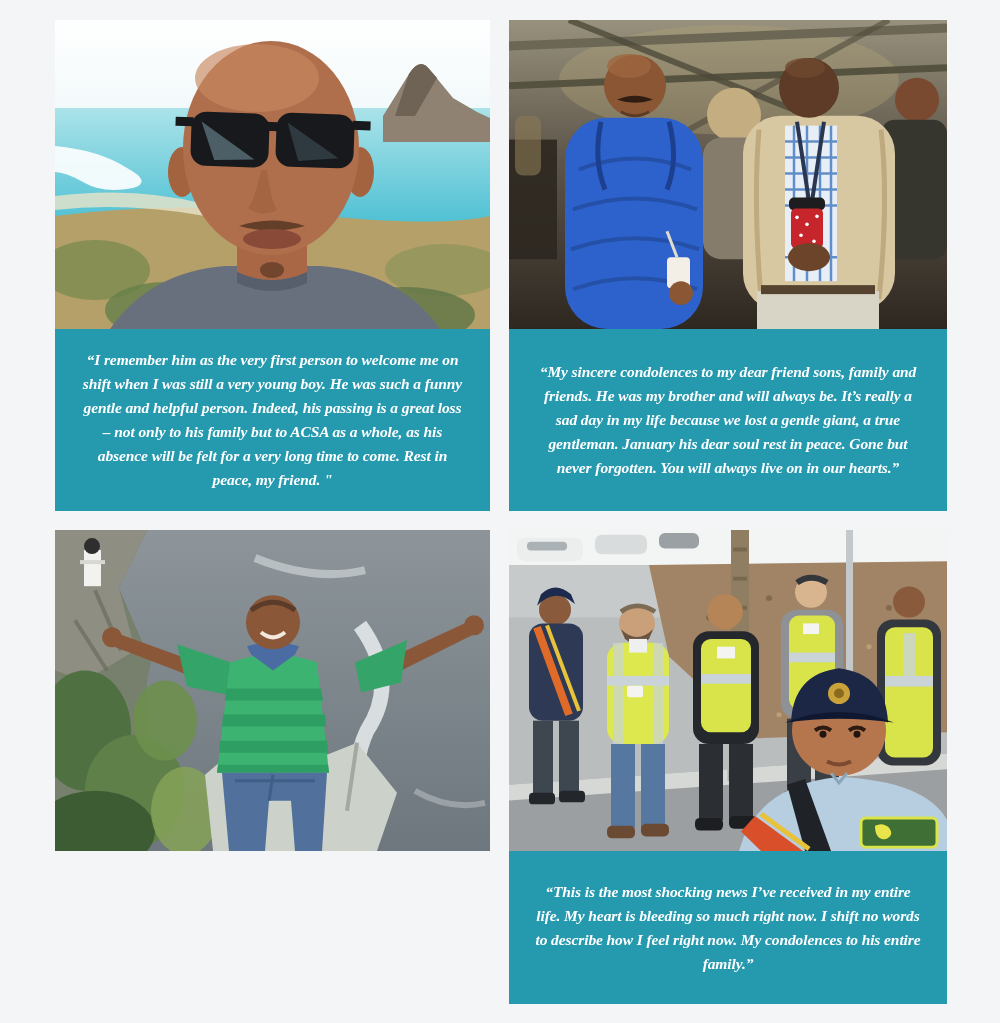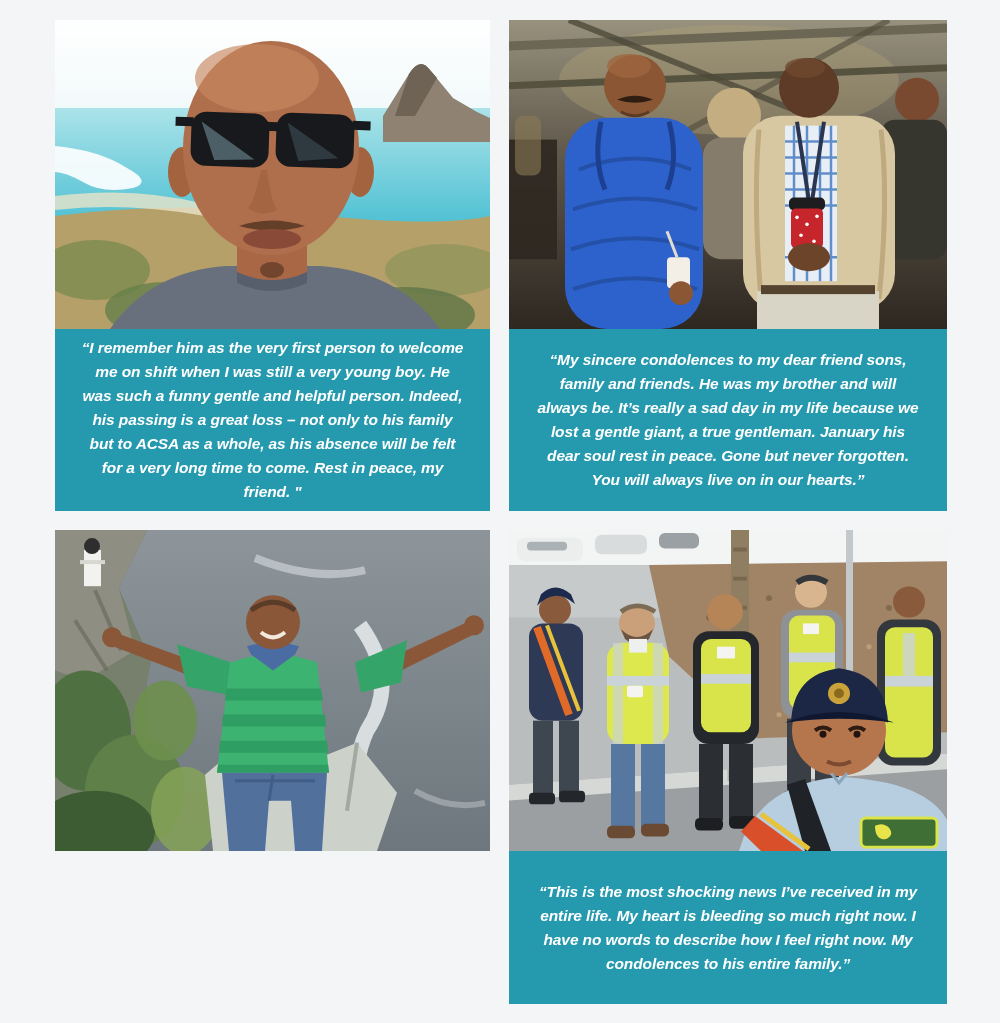--- a/index.html
+++ b/index.html
@@ -2,21 +2,21 @@
 <html><head>
 <meta charset="utf-8">
 <style>
   html,body{margin:0;padding:0;}
   body{
     width:1000px;height:1023px;
     background:#f3f5f6;
     font-family:"Liberation Sans", sans-serif;
     overflow:hidden;
   }
-  .page{position:relative;width:1000px;height:933px;}
+  .page{position:relative;width:1000px;height:933px;font-family:Liberation Serif, serif;}
   .grid{
     position:absolute;left:55px;top:20px;
     display:grid;
     grid-template-columns:435px 438px;
     column-gap:19px;row-gap:19px;
   }
   .card{display:flex;flex-direction:column;}
   .photo{width:100%;overflow:hidden;line-height:0;background:#ccd2d4;}
   .row1 .photo{height:309px;}
   .row2 .photo{height:321px;}
@@ -329,18 +329,18 @@
           <circle cx="330" cy="168" r="11" fill="#c9a23a"></circle>
           <circle cx="330" cy="168" r="5" fill="#8a6a1e"></circle>
           <path d="M306 206 Q314 200 322 206 M340 206 Q348 200 356 206" stroke="#2b1b10" stroke-width="4" fill="none"></path>
           <circle cx="314" cy="210" r="3.5" fill="#1f1410"></circle>
             <circle cx="348" cy="210" r="3.5" fill="#1f1410"></circle>
           <path d="M318 238 Q330 244 342 238" stroke="#7c4a2e" stroke-width="4" fill="none"></path>
           <path d="M322 250 L330 260 L338 250" fill="none" stroke="#8aa6ba" stroke-width="3"></path>
         </svg>
       </div>
       <div class="quote-box">
-        <p class="quote">“This is the most shocking news I’ve received in my entire life. My heart is bleeding so much right now. I have no words to describe how I feel right now. My condolences to his entire family.”</p>
+        <p class="quote">“This is the most shocking news I’ve received in my entire life. My heart is bleeding so much right now. I shift no words to describe how I feel right now. My condolences to his entire family.”</p>
       </div>
     </div>
 
   </div>
 </div>
 
 </body></html>

